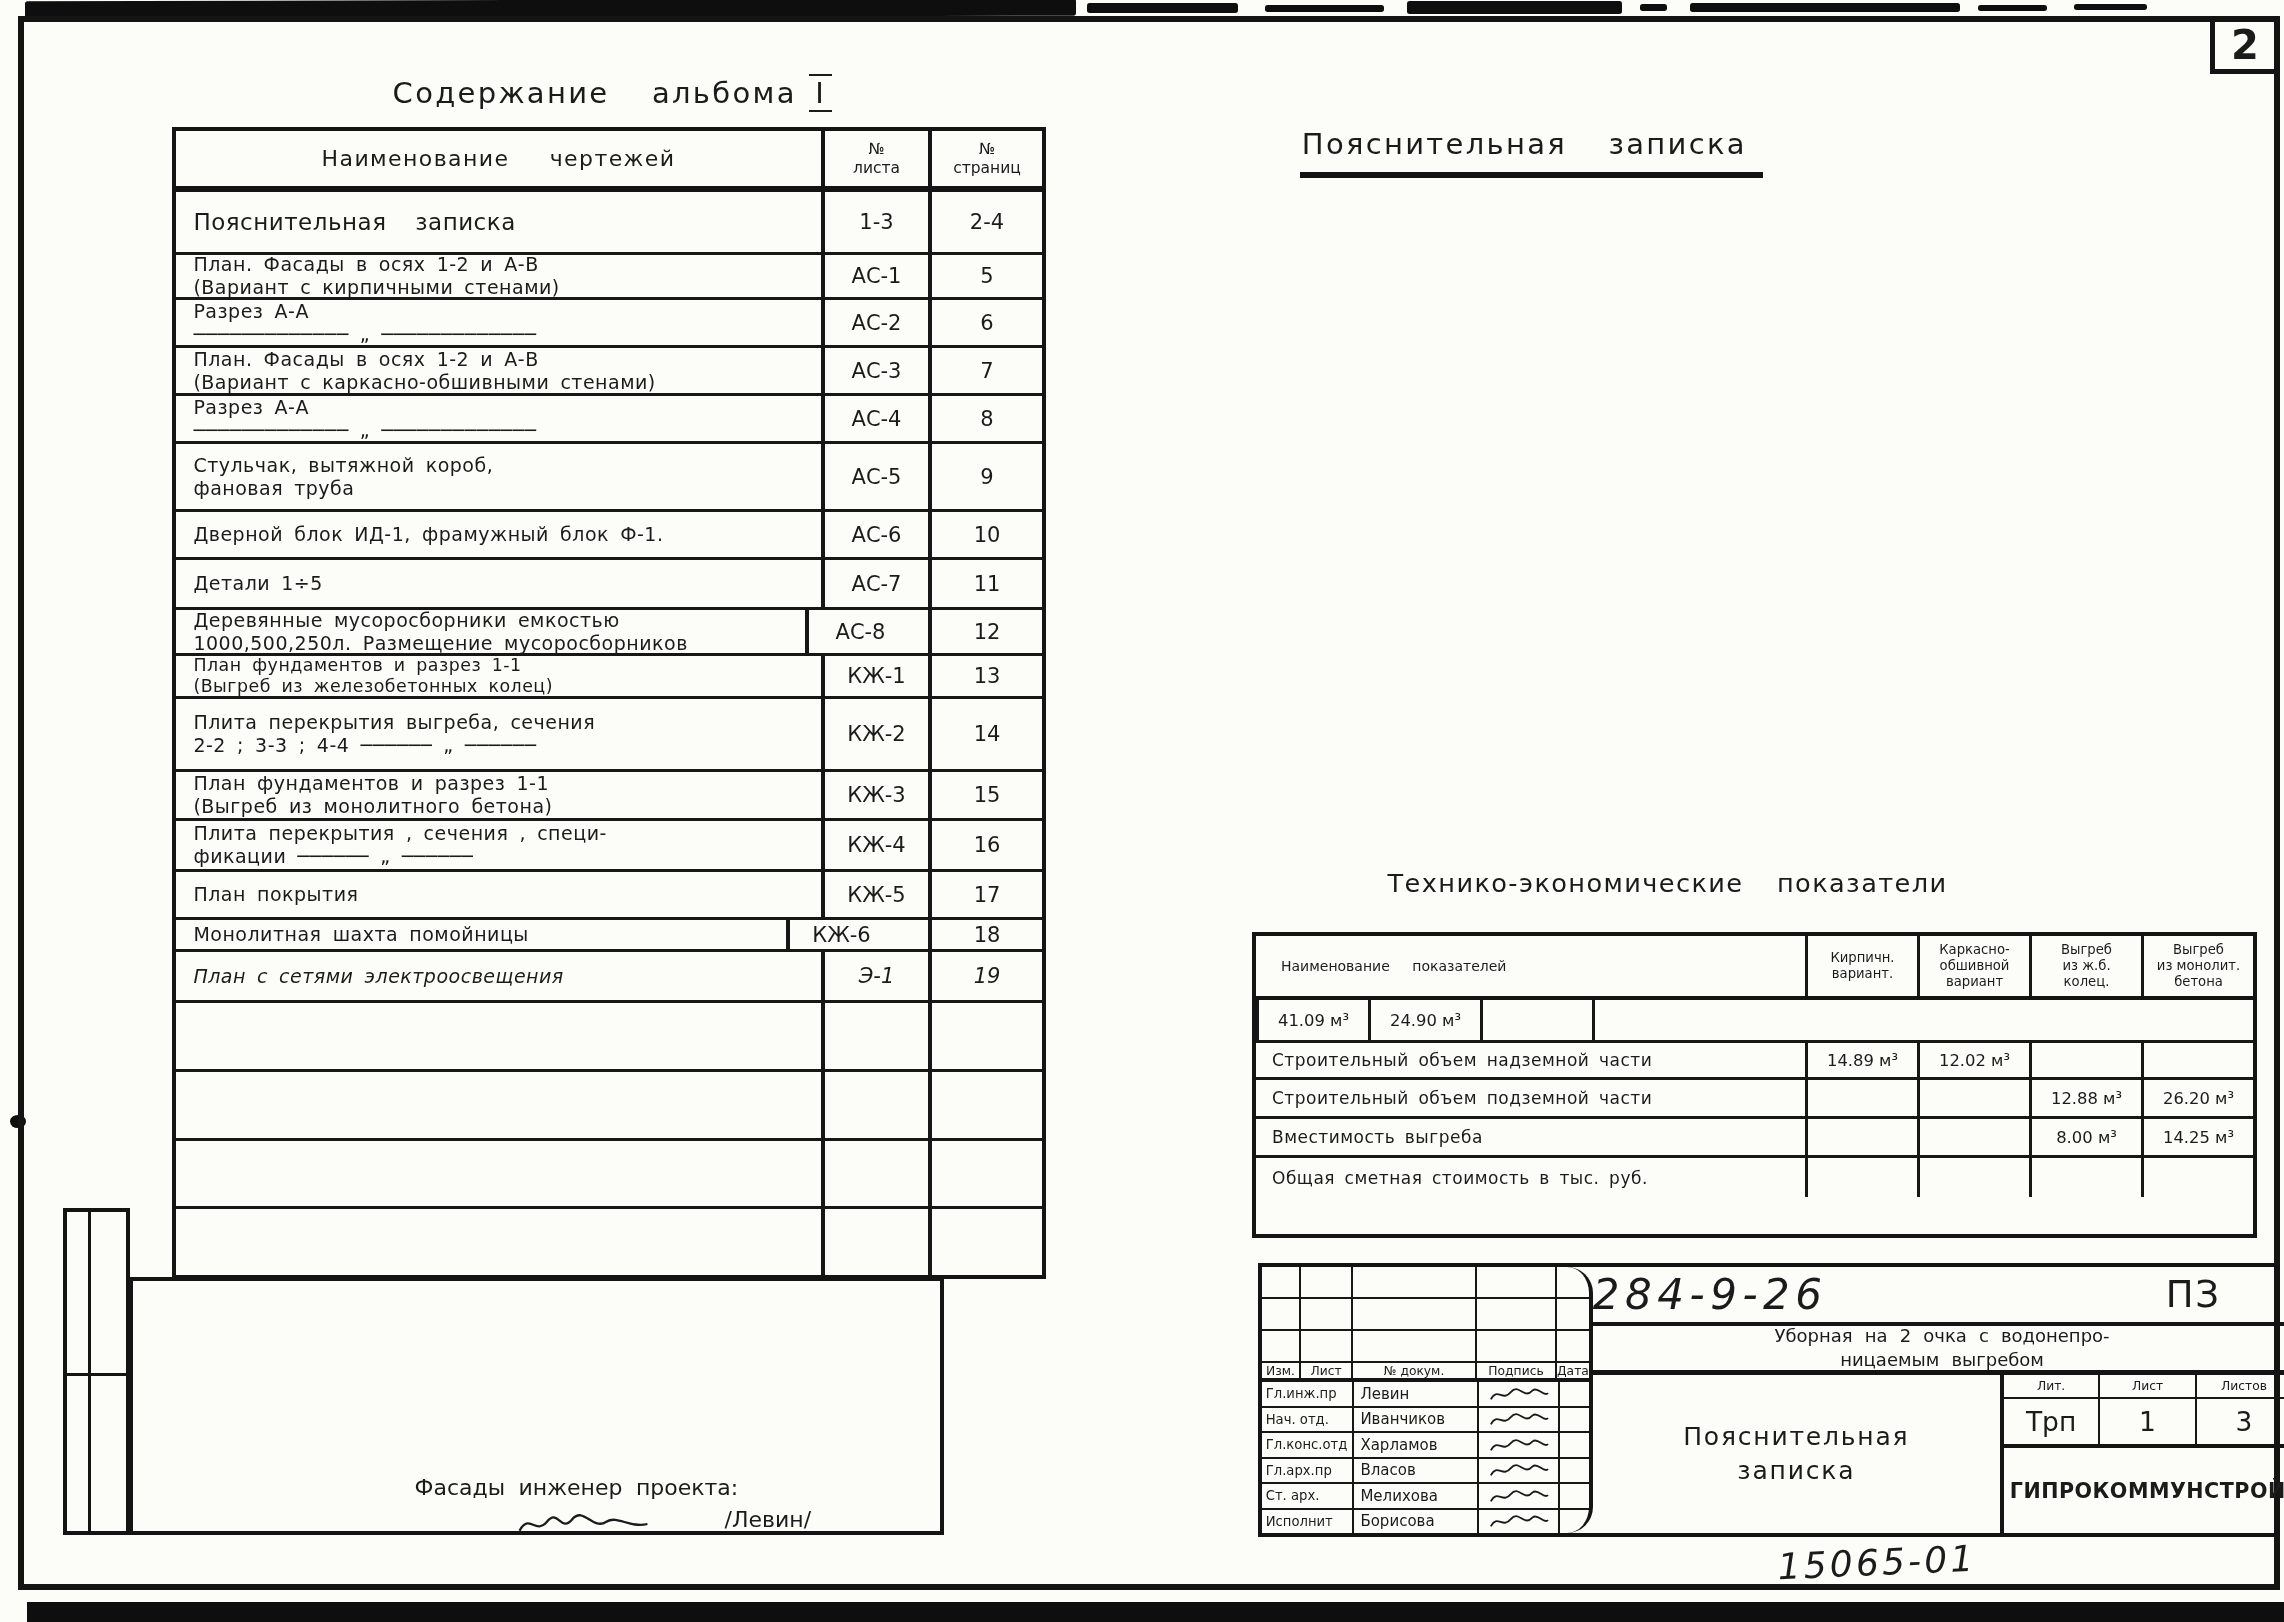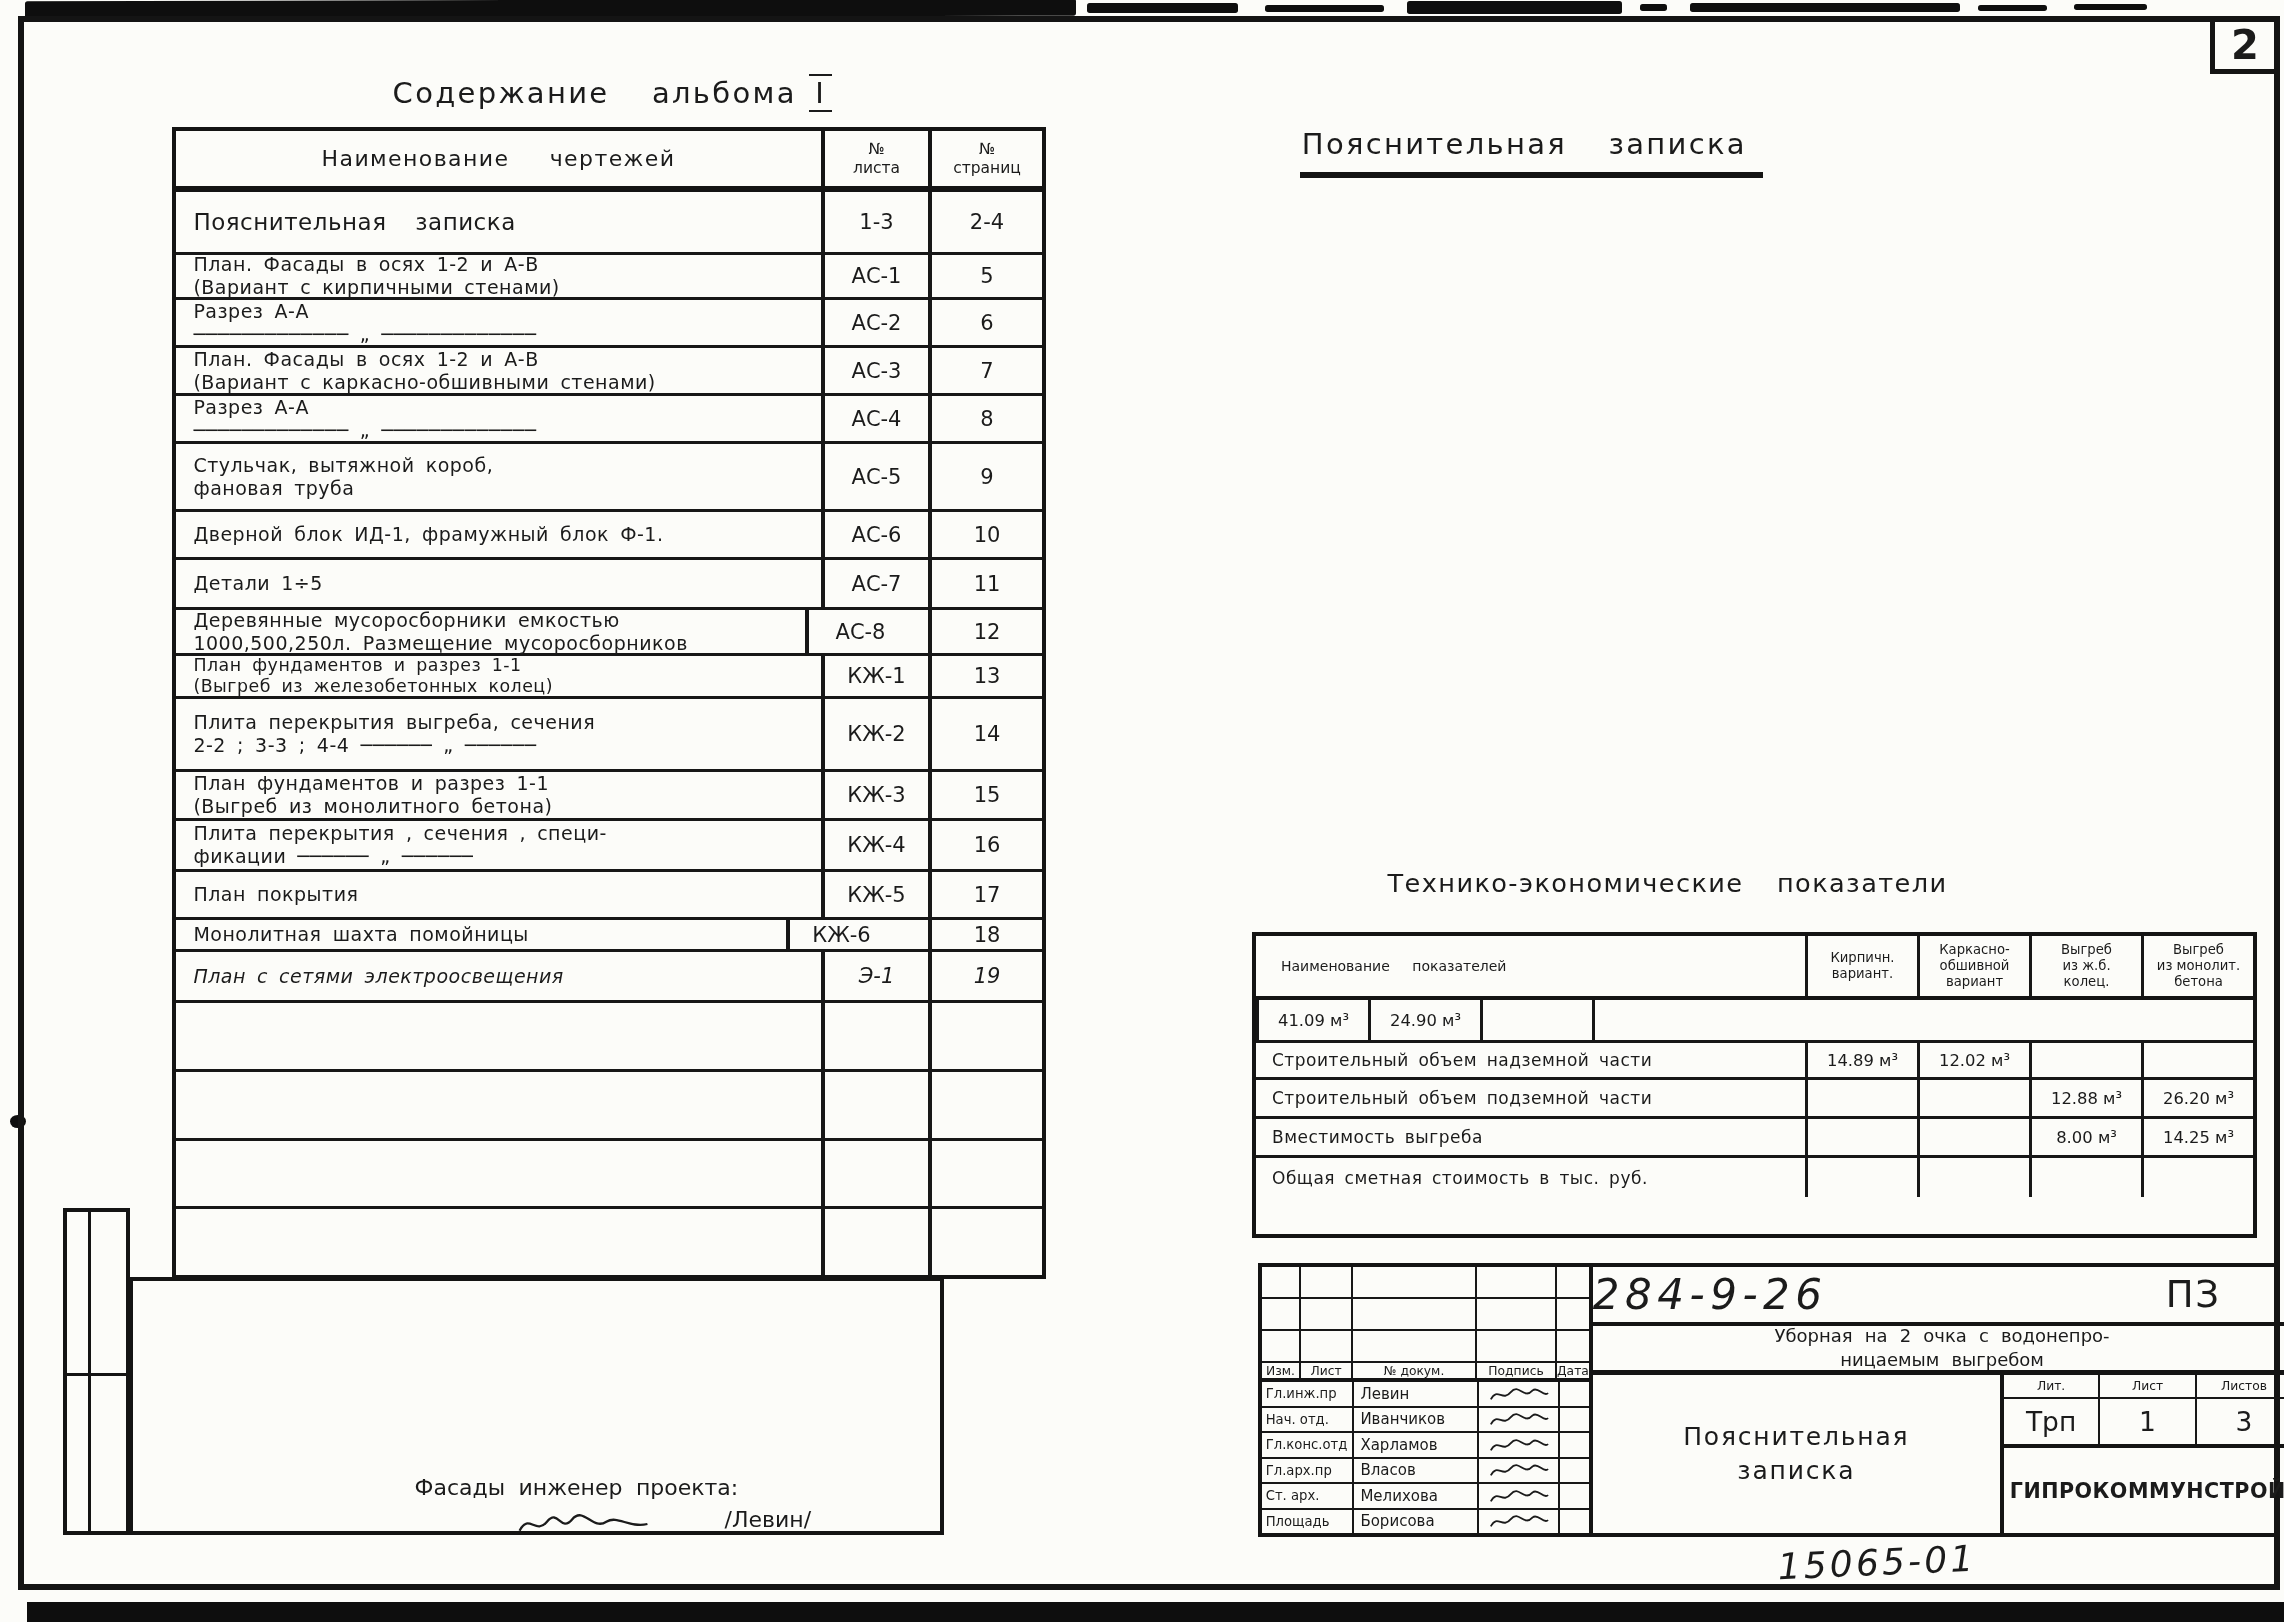--- a/index.html
+++ b/index.html
@@ -97,21 +97,21 @@
   
   #bind-strip{left:63px;top:1208px;width:67px;height:327px;border:4.1px solid #141414;display:flex;flex-direction:column;}
   .bs-row{flex:0 0 auto;display:flex;border-bottom:3.7px solid #141414;}
   .bs-row:last-child{flex:1;border-bottom:none;}
   .bs-r1{height:164px;}
   .bs-c1{width:24px;border-right:3.7px solid #141414;}
   .bs-c2{flex:1;}
 
   
   #titleblock{left:1258px;top:1263px;width:1022px;height:274px;border:4.6px solid #141414;display:flex;}
-  #tb-left{width:347px;border-right:4.6px solid #141414;display:flex;flex-direction:column;}
+  #tb-left{width:347px;border-right:4.6px solid #141414;display:flex;flex-direction:column;border-radius:26px;}
   #rev-grid{height:96px;display:flex;flex-direction:column;flex:0 0 auto;}
   .rev-row{flex:1;display:flex;border-bottom:2.7px solid #171717;}
   .rev-c{border-left:2.7px solid #171717;}
   .rev-c:first-child{border-left:none;}
   .rc1{width:37px;} .rc2{width:52px;} .rc3{width:124px;} .rc4{width:80px;} .rc5{flex:1;}
   #rev-head{height:19px;display:flex;border-bottom:4.1px solid #141414;flex:0 0 auto;
             font-size:12.3px;}
   #rev-head > div{display:flex;align-items:center;justify-content:center;}
   #tb-signers{flex:1;display:flex;flex-direction:column;}
   .tb-row{flex:1;display:flex;border-bottom:2.7px solid #171717;}
@@ -526,21 +526,21 @@
             <div class="tb-role">Ст. арх.</div>
             <div class="tb-name">Мелихова</div>
             <div class="tb-sign">
               <svg width="64" height="20" viewBox="0 0 140 44">
                 <path d="M8,34 C22,6 34,40 52,18 S80,36 100,14 C112,4 124,30 134,20" fill="none" stroke="#1b1b1b" stroke-width="4"></path>
               </svg>
             </div>
             <div class="tb-date"></div>
           </div>
           <div class="tb-row">
-            <div class="tb-role">Площадь</div>
+            <div class="tb-role">Исполнит</div>
             <div class="tb-name">Борисова</div>
             <div class="tb-sign">
               <svg width="64" height="20" viewBox="0 0 140 44">
                 <path d="M8,34 C22,6 34,40 52,18 S80,36 100,14 C112,4 124,30 134,20" fill="none" stroke="#1b1b1b" stroke-width="4"></path>
               </svg>
             </div>
             <div class="tb-date"></div>
           </div>
         </div>
     </div>

